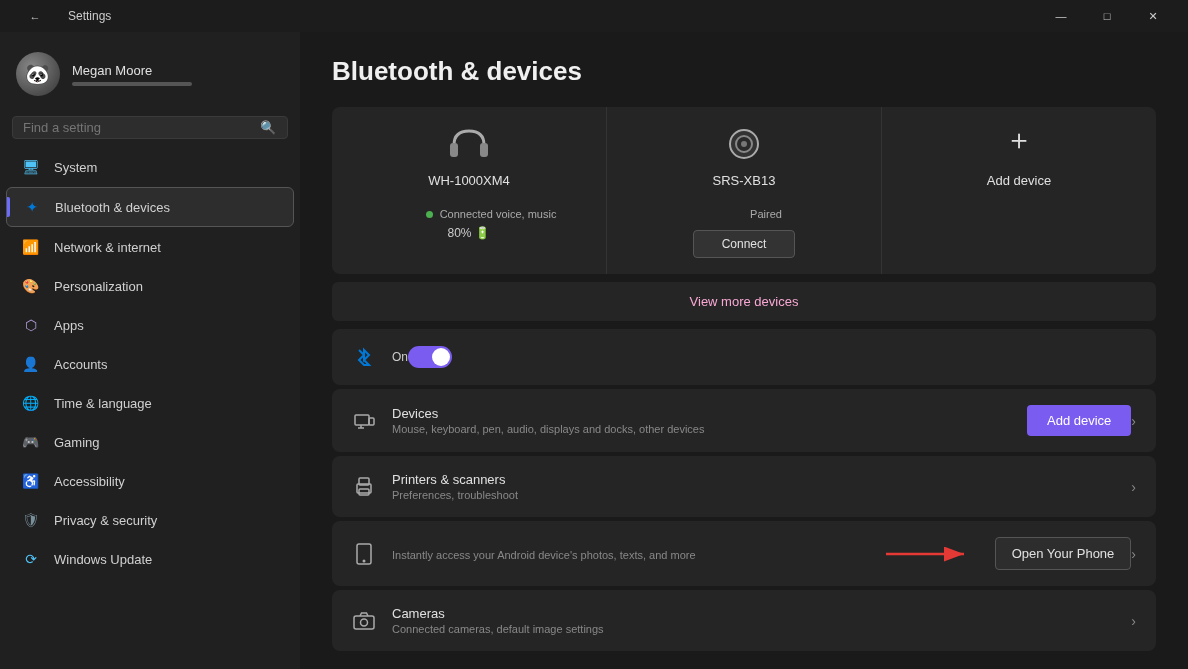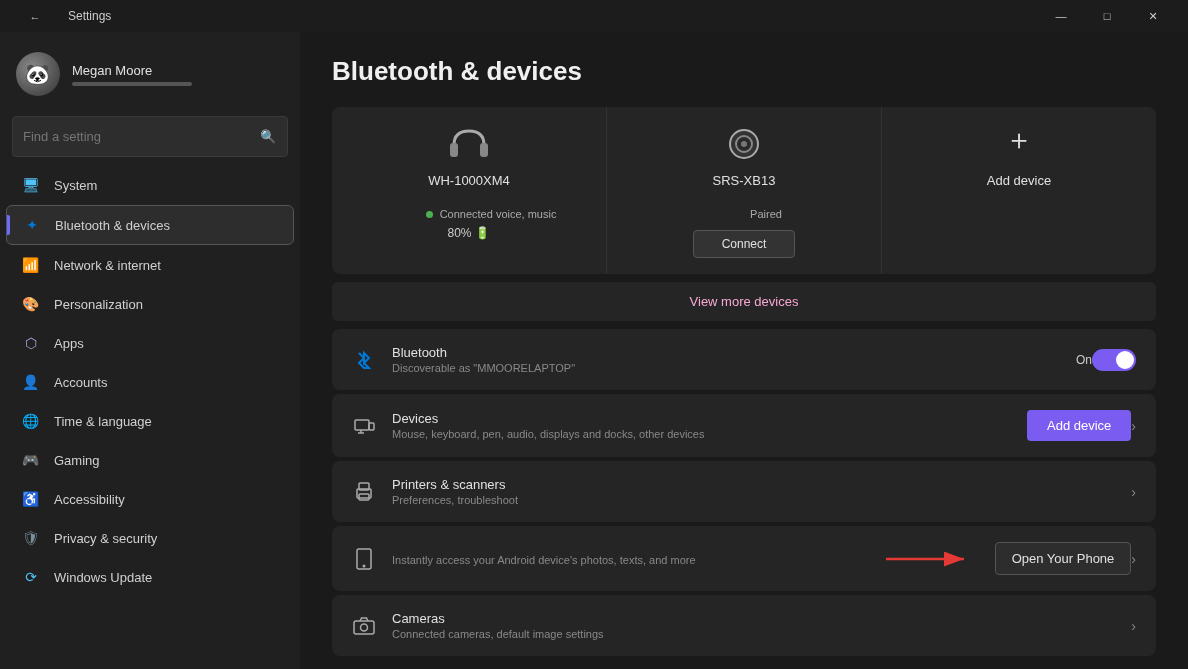--- a/index.html
+++ b/index.html
@@ -101,21 +101,21 @@
       border-radius: 2px;
       margin-top: 4px;
     }
     .search-box {
       margin: 4px 12px 8px 12px;
       display: flex;
       align-items: center;
       background: #2d2d2d;
       border: 1px solid #3a3a3a;
       border-radius: 4px;
-      padding: 12px 10px;
+      padding: 3px 10px;
       gap: 8px;
     }
     .search-input {
       background: transparent;
       border: none;
       outline: none;
       color: #ccc;
       font-size: 13px;
       flex: 1;
     }
@@ -477,24 +477,20 @@
     <div class="view-more-row">
       <span class="view-more-link">View more devices</span>
     </div>
 
     <div class="settings-row">
       <div class="row-icon icon-bluetooth">
         <svg width="20" height="20" viewBox="0 0 20 20" fill="none">
           <path d="M10 3 L15 8 L10 13 L10 3Z M10 13 L15 18 L10 18 L5 13 L10 8 L5 3" stroke="#0078d7" stroke-width="2" fill="none"></path>
         </svg>
       </div>
-      <div class="row-text">
-        <div class="row-title">Bluetooth</div>
-        <div class="row-desc">Discoverable as "MMOORELAPTOP"</div>
-      </div>
       <div class="row-right">
         <span class="toggle-label">On</span>
         <div class="toggle">
           <div class="toggle-knob"></div>
         </div>
       </div>
     </div>
 
     <div class="settings-row">
       <div class="row-icon">

